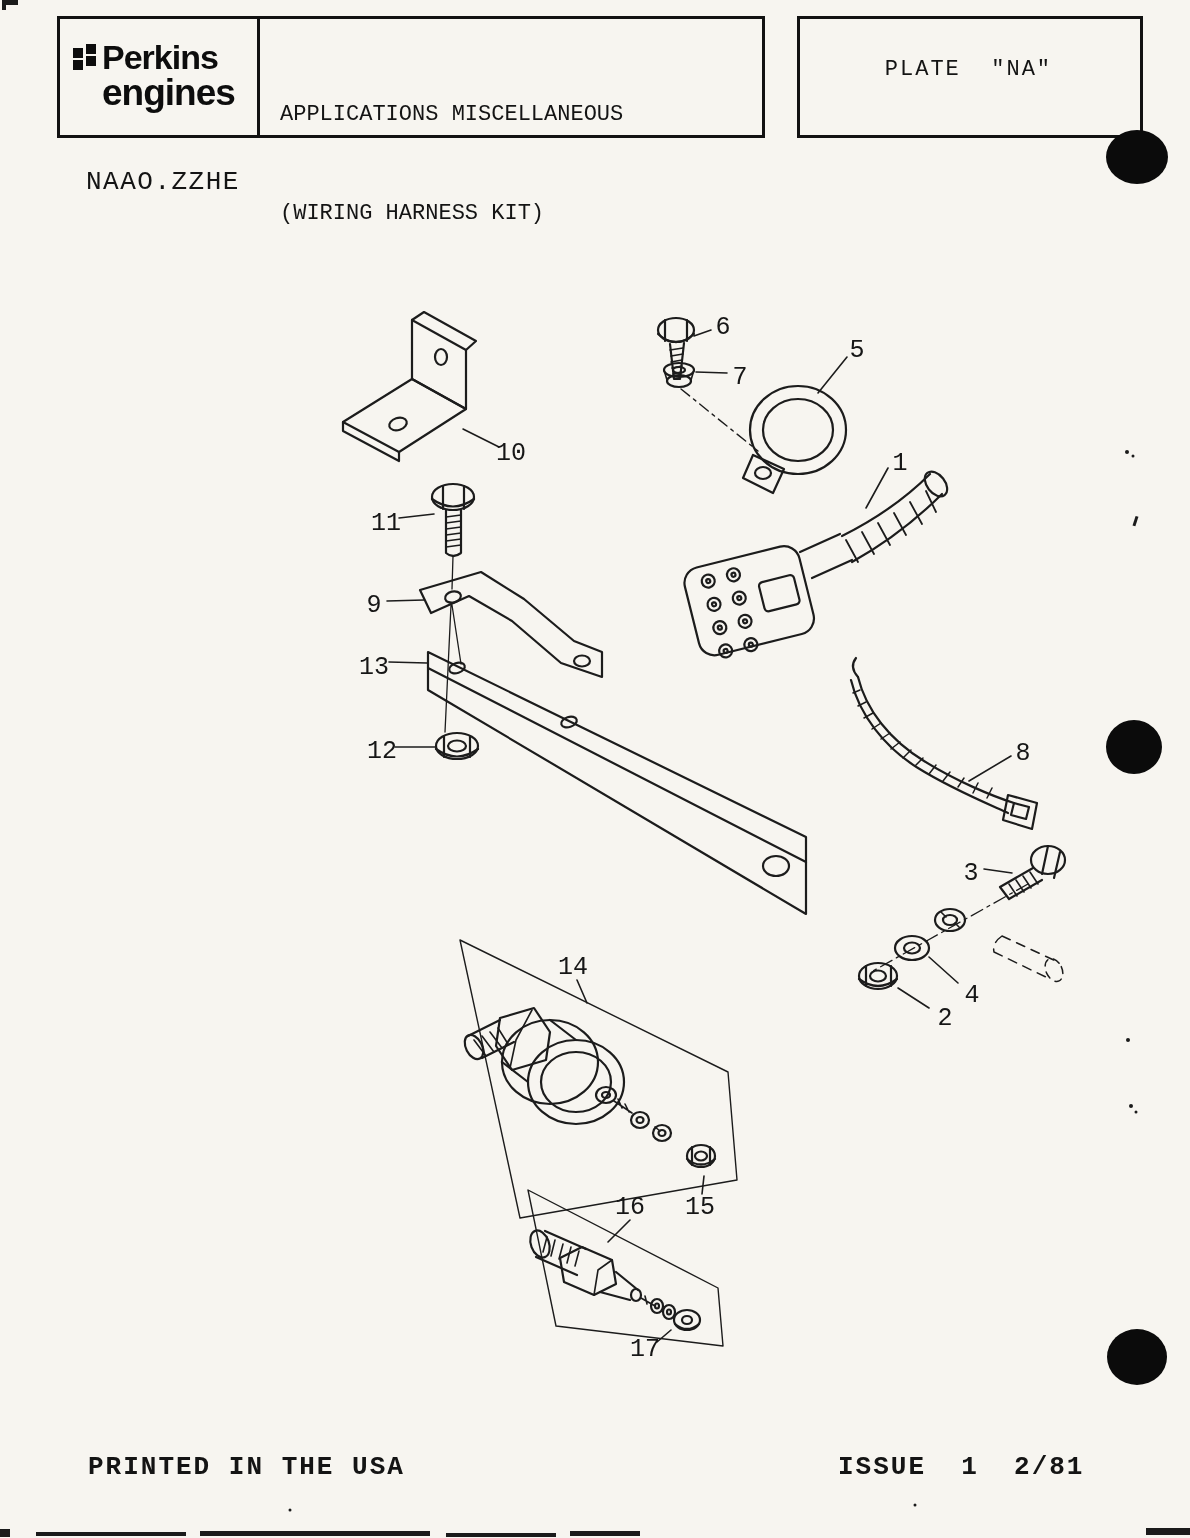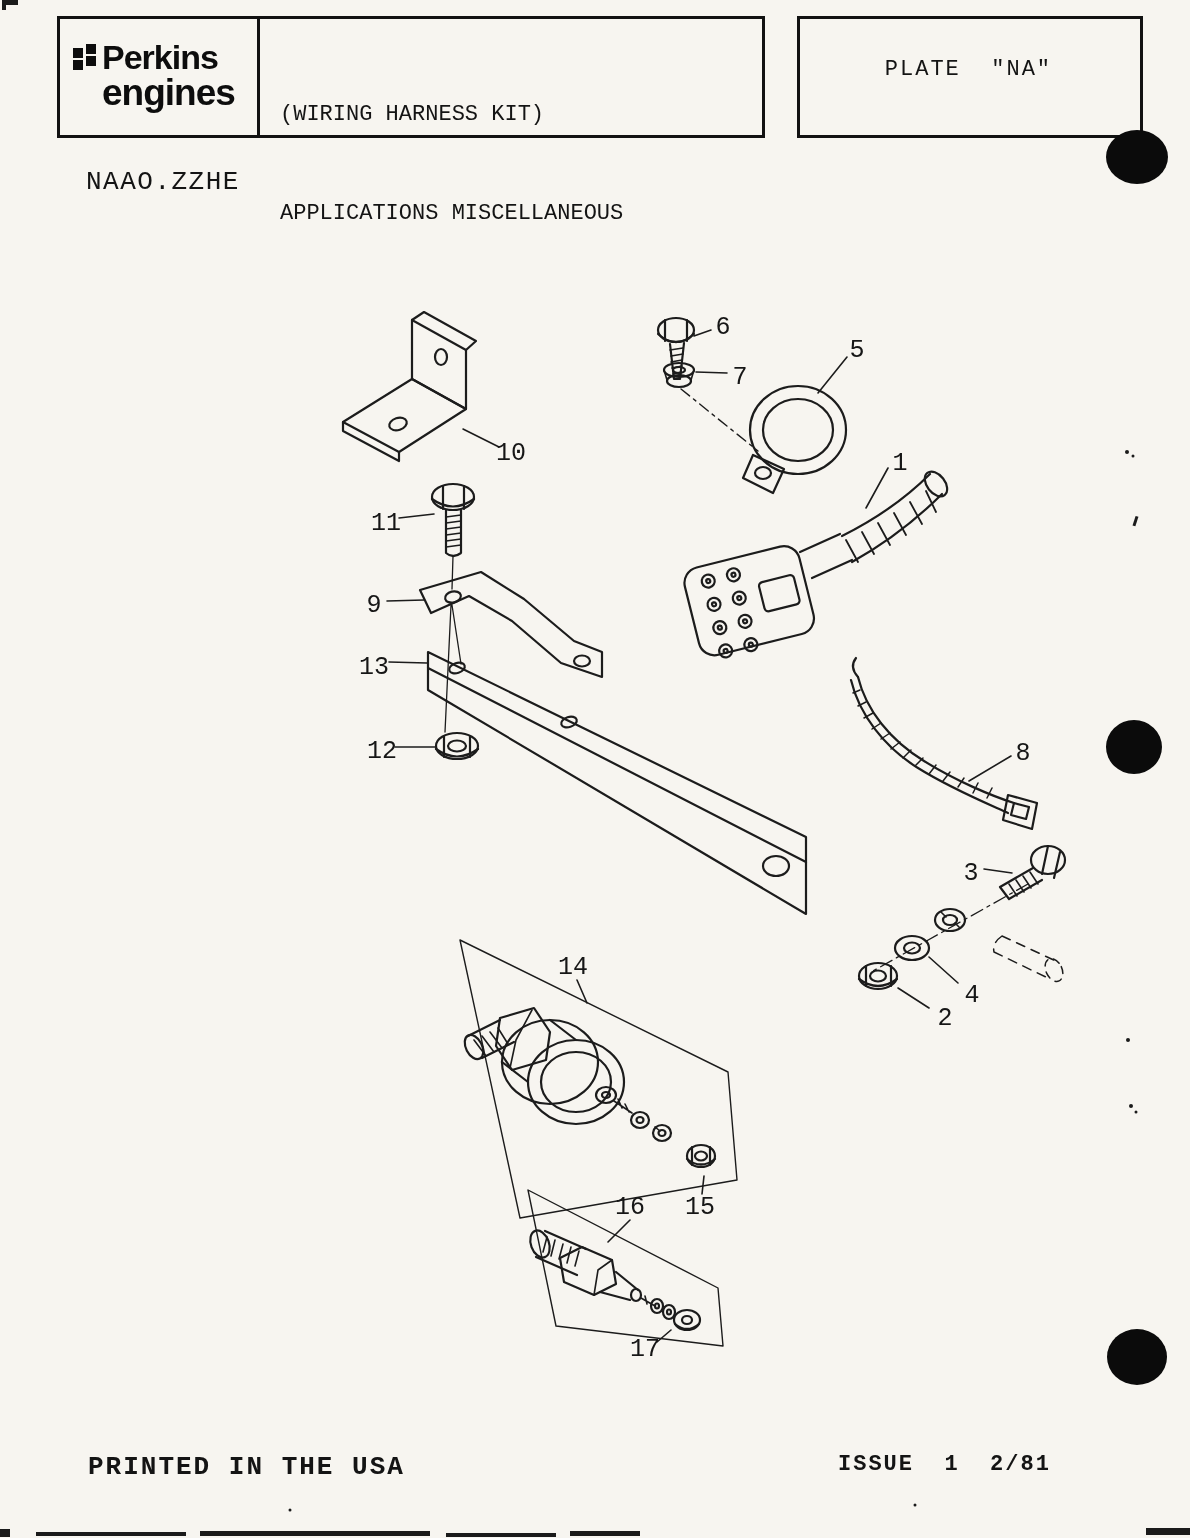--- a/index.html
+++ b/index.html
@@ -23,21 +23,21 @@
     font-size:37px; line-height:1; letter-spacing:-1px; color:#0d0d0d; margin-left:30px; margin-top:1px;
   }
   .title-cell { flex:1; padding:13px 0 0 20px; font-size:22px; line-height:1.5; white-space:pre; }
   .plate-box {
     position:absolute; left:797px; top:16px; width:346px; height:122px;
     border:3px solid #121212; box-sizing:border-box; padding:13px 0 0 24px;
     font-size:22px; letter-spacing:2px; white-space:pre;
   }
   .page-code { position:absolute; left:86px; top:167px; font-size:26px; letter-spacing:1.5px; }
   .footer-left  { position:absolute; left:88px;  top:1452px; font-size:26px; font-weight:bold; letter-spacing:2px; white-space:pre; }
-  .footer-right { position:absolute; left:838px; top:1452px; font-size:22px; font-weight:bold; letter-spacing:2px; white-space:pre; }
+  .footer-right { position:absolute; left:838px; top:1452px; font-size:26px; font-weight:bold; letter-spacing:2px; white-space:pre; }
   svg.diagram { position:absolute; left:0; top:0; }
   .callout { font-family:"Liberation Mono", monospace; font-size:25px; fill:#161616; }
 </style>
 </head>
 <body>
 
 <div class="page">
 
   <div class="header-box">
     <div class="logo-cell">
@@ -48,22 +48,22 @@
             <rect x="14" y="3" width="10" height="10"></rect>
             <rect x="1" y="19" width="10" height="10"></rect>
             <rect x="14" y="15" width="10" height="10"></rect>
           </g>
         </svg>
         <span class="brand-line1">Perkins</span>
       </div>
       <div class="brand-line2">engines</div>
     </div>
     <div class="title-cell">
+      <div>APPLICATIONS MISCELLANEOUS</div>
       <div>(WIRING HARNESS KIT)</div>
-      <div>APPLICATIONS MISCELLANEOUS</div>
     </div>
   </div>
 
   <div class="plate-box">
     <span>PLATE  "NA"</span>
   </div>
 
   <div class="page-code">NAAO.ZZHE</div>
 
   <svg class="diagram" width="1190" height="1538" viewBox="0 0 1190 1538">

